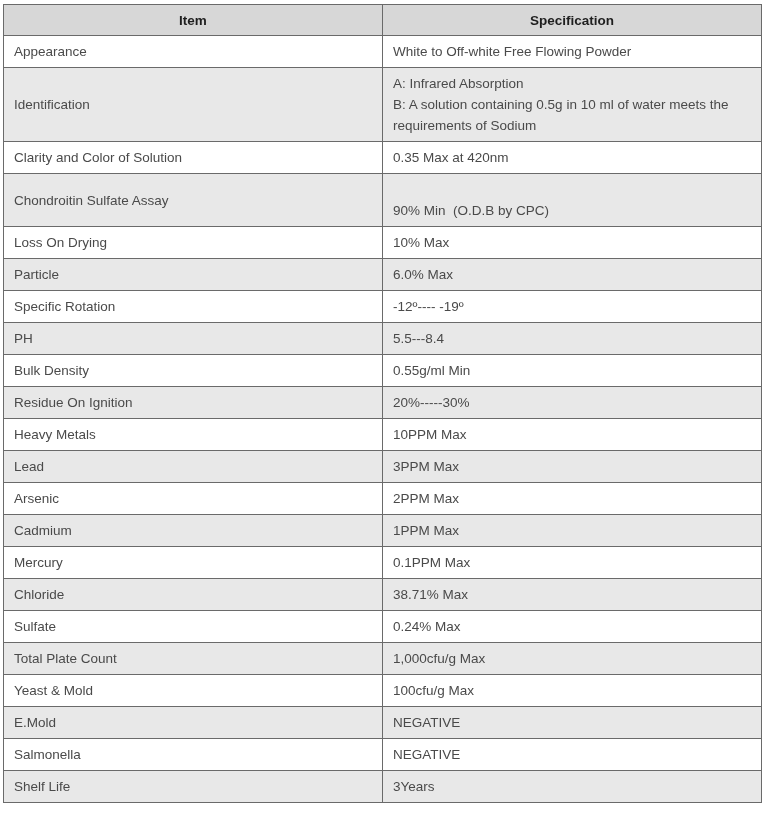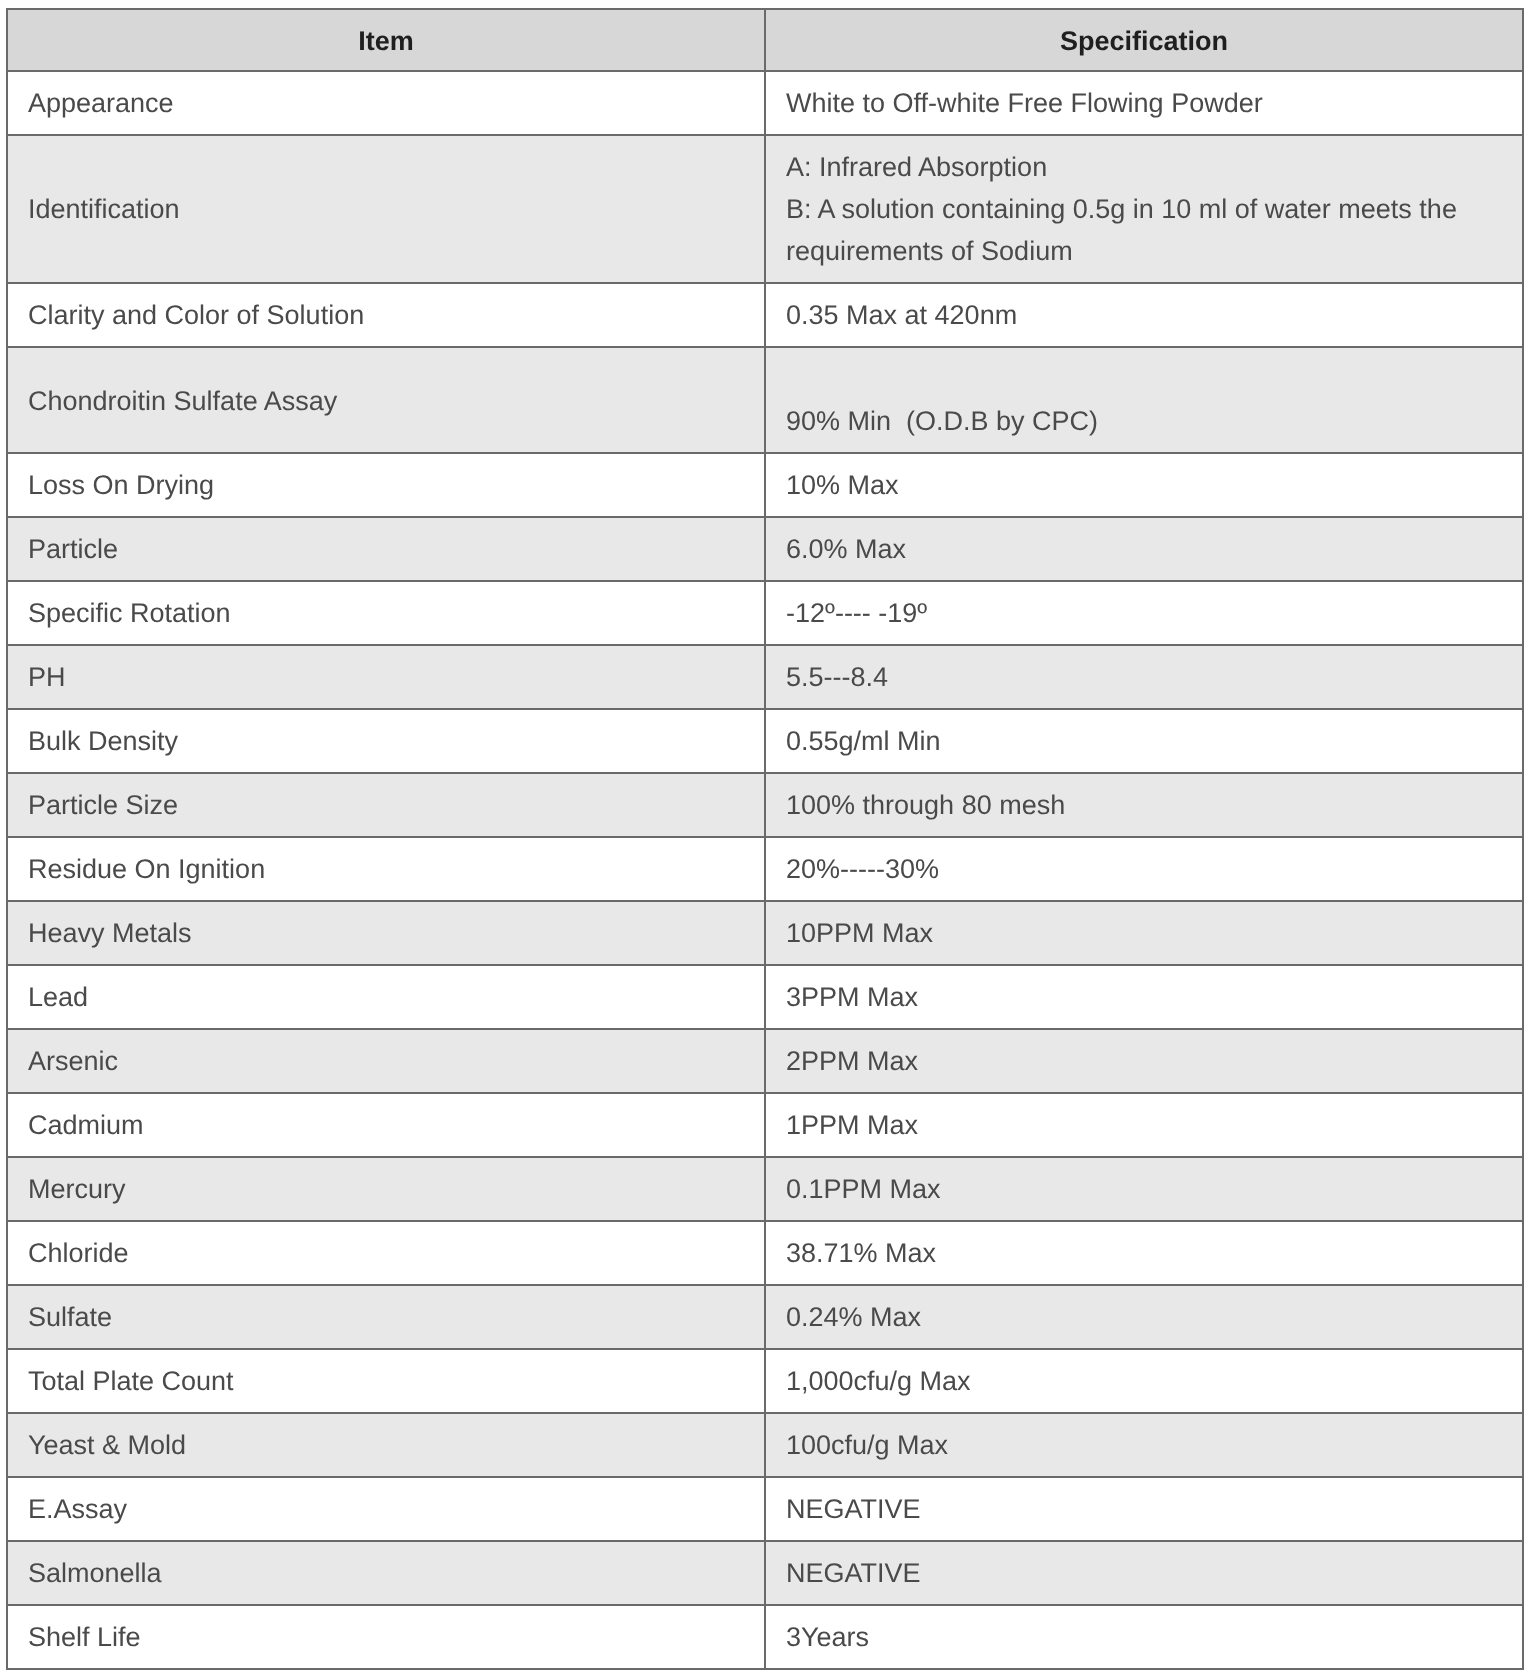--- a/index.html
+++ b/index.html
@@ -101,24 +101,20 @@
   </tr>
       <tr>
     <td class="item-cell">PH</td>
     <td class="spec-cell">5.5---8.4</td>
   </tr>
       <tr>
     <td class="item-cell">Bulk Density</td>
     <td class="spec-cell">0.55g/ml Min</td>
   </tr>
       <tr>
-    <td class="item-cell">Particle Size</td>
-    <td class="spec-cell">100% through 80 mesh</td>
-  </tr>
-      <tr>
     <td class="item-cell">Residue On Ignition</td>
     <td class="spec-cell">20%-----30%</td>
   </tr>
       <tr>
     <td class="item-cell">Heavy Metals</td>
     <td class="spec-cell">10PPM Max</td>
   </tr>
       <tr>
     <td class="item-cell">Lead</td>
     <td class="spec-cell">3PPM Max</td>
@@ -145,21 +141,21 @@
   </tr>
       <tr>
     <td class="item-cell">Total Plate Count</td>
     <td class="spec-cell">1,000cfu/g Max</td>
   </tr>
       <tr>
     <td class="item-cell">Yeast &amp; Mold</td>
     <td class="spec-cell">100cfu/g Max</td>
   </tr>
       <tr>
-    <td class="item-cell">E.Assay</td>
+    <td class="item-cell">E.Mold</td>
     <td class="spec-cell">NEGATIVE</td>
   </tr>
       <tr>
     <td class="item-cell">Salmonella</td>
     <td class="spec-cell">NEGATIVE</td>
   </tr>
       <tr>
     <td class="item-cell">Shelf Life</td>
     <td class="spec-cell">3Years</td>
   </tr>

